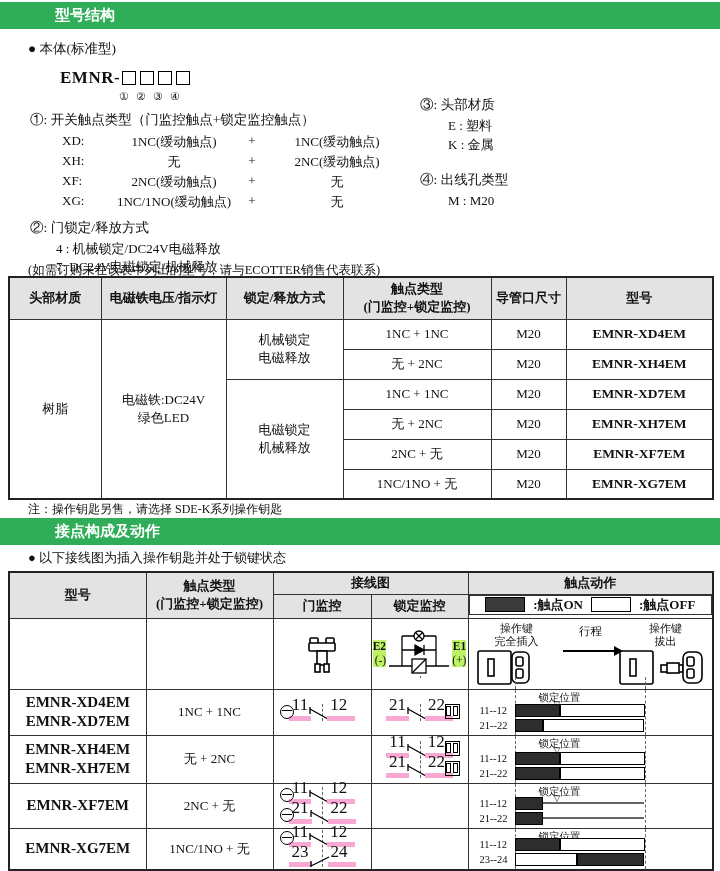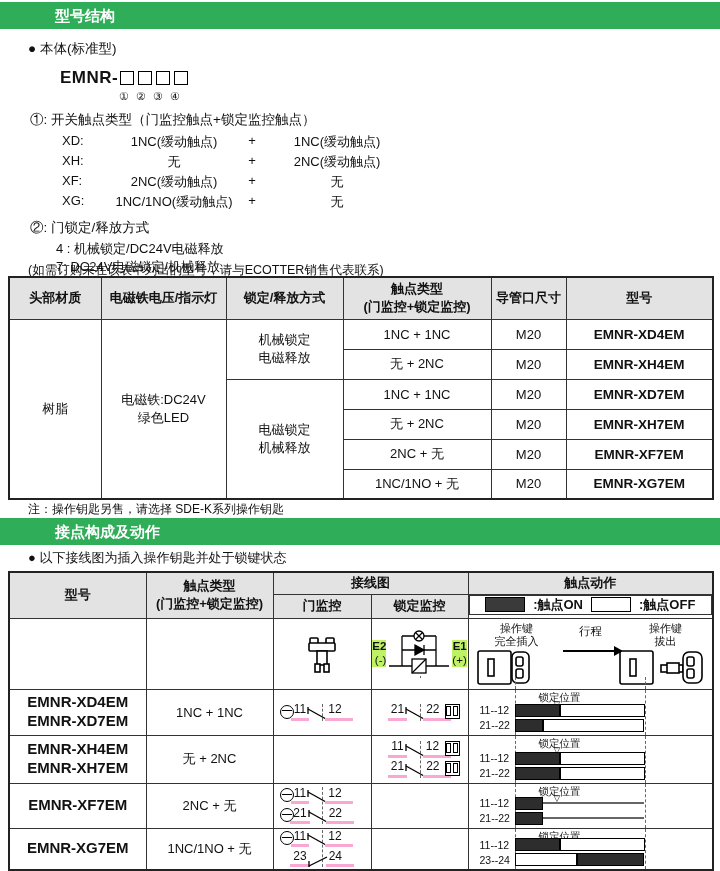--- a/index.html
+++ b/index.html
@@ -1,17 +1,17 @@
 <!DOCTYPE html>
 <html><head>
 <meta charset="utf-8">
 <style>
   html,body{margin:0;padding:0;background:#fff;}
   #page{position:relative;width:720px;height:871px;background:#fff;overflow:hidden;
-        font-family:Liberation Sans, sans-serif;font-size:13px;color:#111;}
+        font-family:Liberation Serif, serif;font-size:13px;color:#111;}
   .gbar{position:absolute;left:0;right:0;height:27px;background:#2fad58;color:#fff;
         font-weight:bold;font-size:15px;line-height:27px;padding-left:55px;box-sizing:border-box;}
   .pl{white-space:pre-line;}
   
   .s1{position:absolute;left:0;top:34px;width:720px;}
   .bullet{margin:6px 0 0 28px;font-size:13.5px;}
   .model-line{margin:10px 0 0 60px;display:flex;align-items:center;}
   .model-prefix{font-weight:bold;font-size:17px;letter-spacing:.5px;}
   .boxes{display:inline-flex;gap:4px;margin-left:2px;}
   .sqbox{width:12px;height:12px;border:1.7px solid #000;}
@@ -40,21 +40,21 @@
   .legend{display:flex;align-items:center;justify-content:center;gap:8px;background:#fff;font-weight:bold;font-size:13px;}
   .sw{width:38px;height:13px;border:1px solid #000;display:inline-block;}
   .sw.on{background:#3a3a3a;} .sw.off{background:#fff;}
   .wire-cell{position:relative;height:100%;}
   .wire-cell::before{content:"";position:absolute;left:50%;top:0;bottom:0;border-left:1px dashed #666;}
   .wire-cell.diag::before{top:46px;}
   .wire-inner{position:relative;height:100%;display:flex;flex-direction:column;justify-content:center;gap:3px;}
   .contact-row{position:relative;width:100%;display:flex;justify-content:center;align-items:flex-end;height:17px;}
   .doa{position:absolute;left:6px;bottom:2px;width:12px;height:12px;border:1.3px solid #000;border-radius:50%;}
   .doa::after{content:"";position:absolute;left:1px;right:1px;top:4.5px;border-top:1.3px solid #000;}
-  .clabel{font-size:12px;border-bottom:3px solid #f9a8d4;padding:0 3px 1px;line-height:1.1;}
+  .clabel{font-size:17px;border-bottom:5px solid #f9a8d4;padding:0 3px 1px;line-height:1.1;}
   .clabel-b{min-width:22px;text-align:left;}
   .cdiag{display:block;margin:0 -2px;}
   .lockbox{position:absolute;right:8px;bottom:2px;width:13px;height:13px;border:1.4px solid #000;display:flex;justify-content:center;gap:2px;align-items:center;}
   .lockbox i{width:3px;height:8px;border:1px solid #000;display:block;}
   .action-cell{position:relative;height:100%;}
   .vdash{position:absolute;top:0;bottom:0;border-left:1px dashed #666;}
   .vdash.l{left:46px;} .vdash.r{left:176px;}
   .vdash.short{top:auto;height:12px;bottom:0;}
   .lockpos{position:absolute;top:1px;left:41px;width:100px;text-align:center;font-size:10.5px;}
   .lockmark{position:absolute;top:10px;left:85px;font-size:9px;line-height:1;}
@@ -124,20 +124,31 @@
       <span class="c2">+</span>
       <span class="c3">无</span>
     </div>
 
     <div class="item-title">②: 门锁定/释放方式</div>
     <div class="sub-lines">
       <div>4 : 机械锁定/DC24V电磁释放</div>
       <div>7: DC24V电磁锁定/机械释放</div>
     </div>
 
+    <div class="rcol">
+      <div class="item-title">③: 头部材质</div>
+      <div class="rrows">
+        <div>E : 塑料</div>
+        <div>K : 金属</div>
+      </div>
+      <div class="item-title" style="margin-top:16px;">④: 出线孔类型</div>
+      <div class="rrows">
+        <div>M : M20</div>
+      </div>
+    </div>
   </div>
 
   <div class="note" style="top:262px;">(如需订购未在该表中列出的型号，请与ECOTTER销售代表联系)</div>
 
   <table class="t2">
     <colgroup>
         <col style="width:92px">
         <col style="width:125px">
         <col style="width:117px">
         <col style="width:148px">

